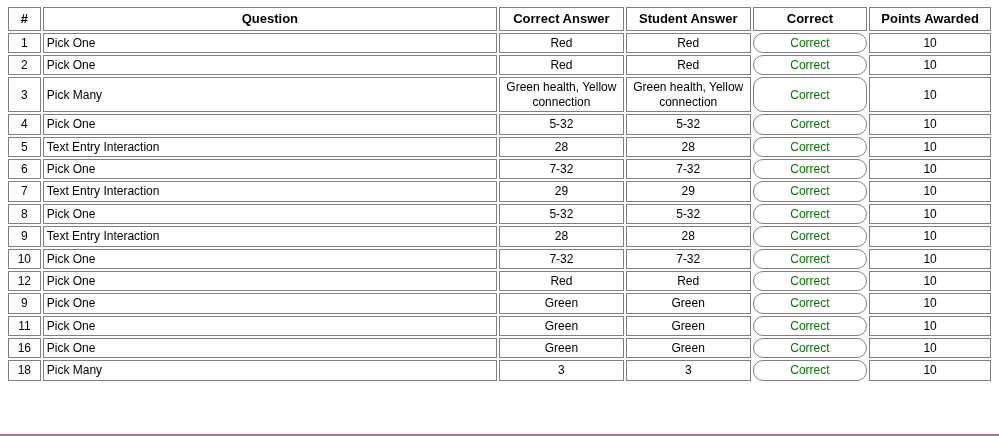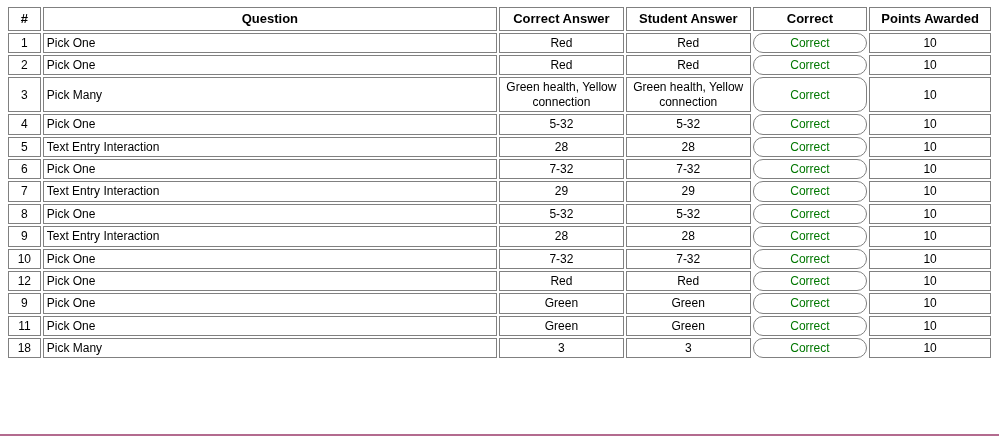--- a/index.html
+++ b/index.html
@@ -189,20 +189,28 @@
         </tr>
         <tr>
           <td class="num">11</td>
           <td class="question">Pick One</td>
           <td class="correct">Green</td>
           <td class="student">Green</td>
           <td class="result" style="color: rgb(0, 119, 0);">Correct</td>
           <td class="points">10</td>
         </tr>
         <tr>
+          <td class="num">16</td>
+          <td class="question">Pick One</td>
+          <td class="correct">Green</td>
+          <td class="student">Green</td>
+          <td class="result" style="color: rgb(0, 119, 0);">Correct</td>
+          <td class="points">10</td>
+        </tr>
+        <tr>
           <td class="num">18</td>
           <td class="question">Pick Many</td>
           <td class="correct">3</td>
           <td class="student">3</td>
           <td class="result" style="color: rgb(0, 119, 0);">Correct</td>
           <td class="points">10</td>
         </tr>
       </tbody>
   </table>
   <div class="bottom-rule"></div>

